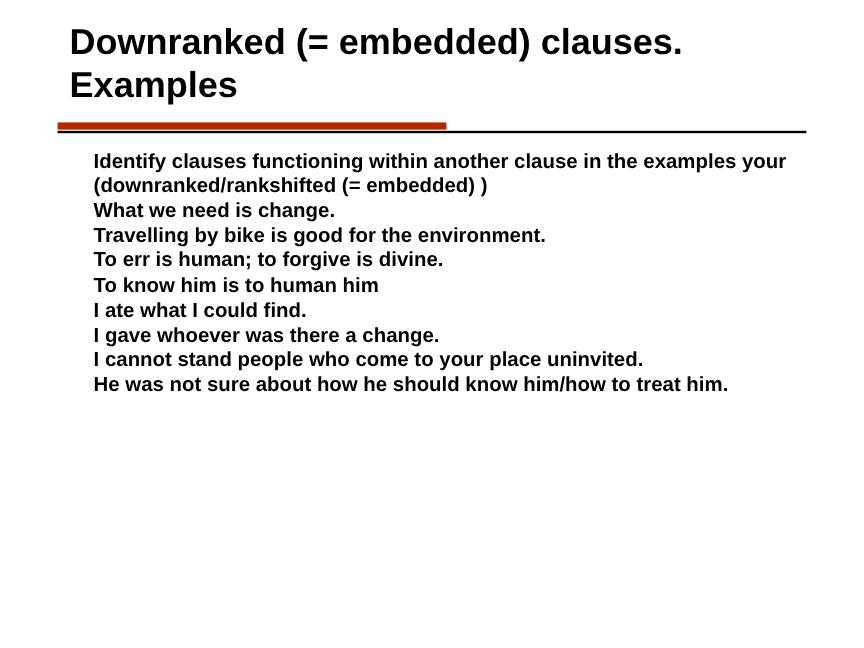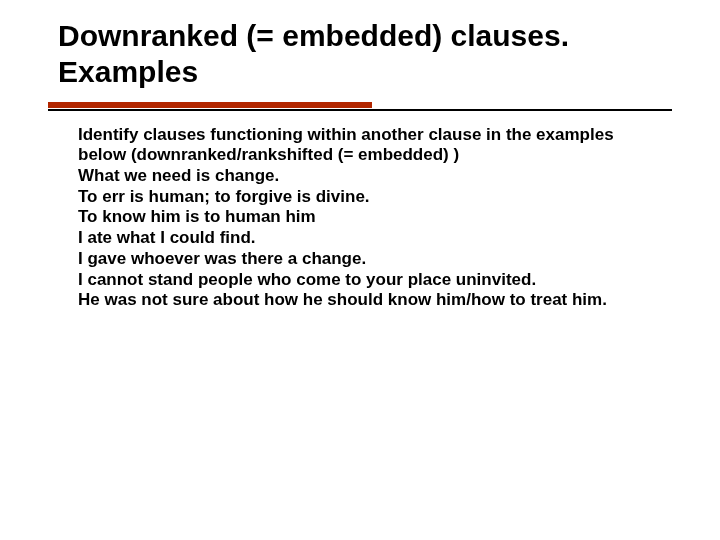--- a/index.html
+++ b/index.html
@@ -57,22 +57,23 @@
 <div class="slide">
 
   <h1 class="title">Downranked (= embedded) clauses. Examples</h1>
 
   <div class="rule-wrap">
     <div class="rule-red"></div>
     <div class="rule-thin"></div>
   </div>
 
   <div class="body">
-    <div class="instr">Identify clauses functioning within another clause in the examples below (downranked/rankshifted (= embedded) )</div>
+    <div class="instr">Identify clauses functioning within another clause in the examples your (downranked/rankshifted (= embedded) )</div>
     <div class="ex">What we need is change.</div>
+    <div class="ex">Travelling by bike is good for the environment.</div>
     <div class="ex">To err is human; to forgive is divine.</div>
     <div class="ex">To know him is to human him</div>
     <div class="ex">I ate what I could find.</div>
     <div class="ex">I gave whoever was there a change.</div>
     <div class="ex">I cannot stand people who come to your place uninvited.</div>
     <div class="ex">He was not sure about how he should know him/how to treat him.</div>
   </div>
 
 </div>
 

